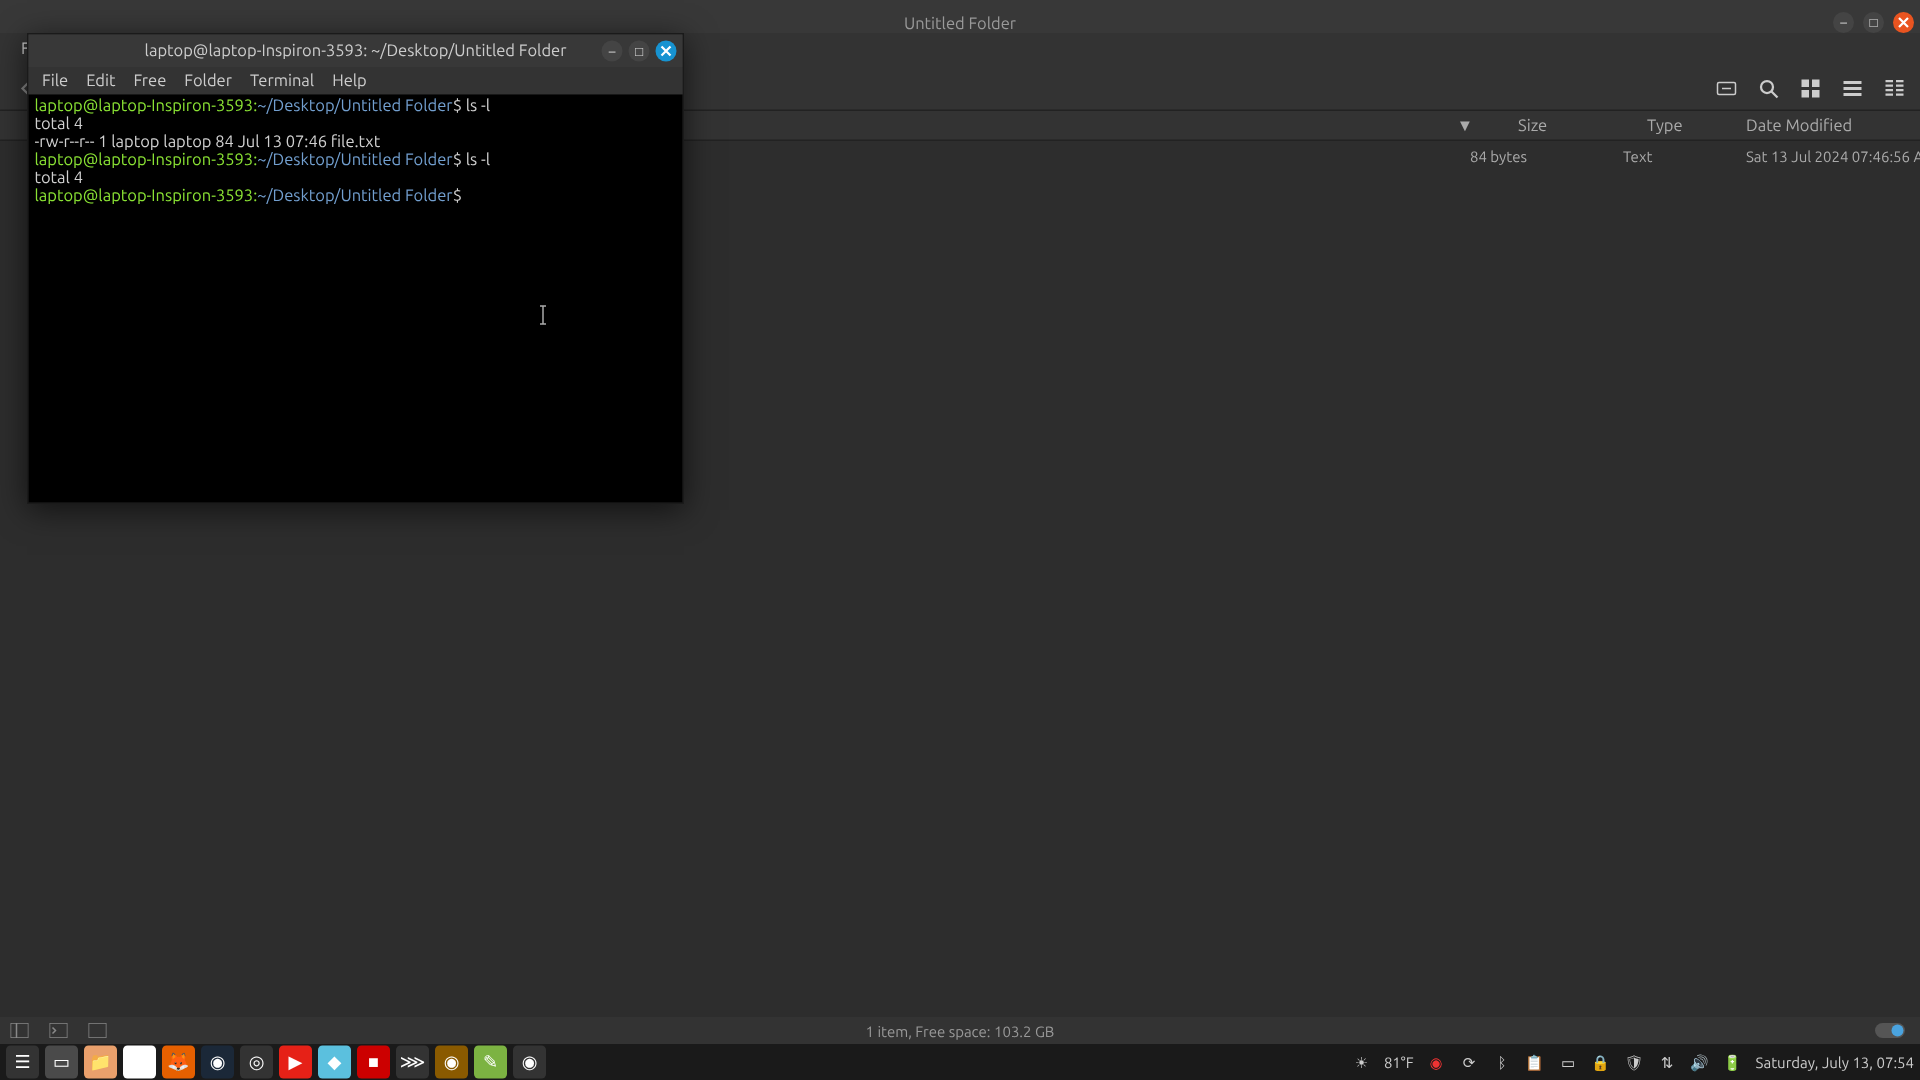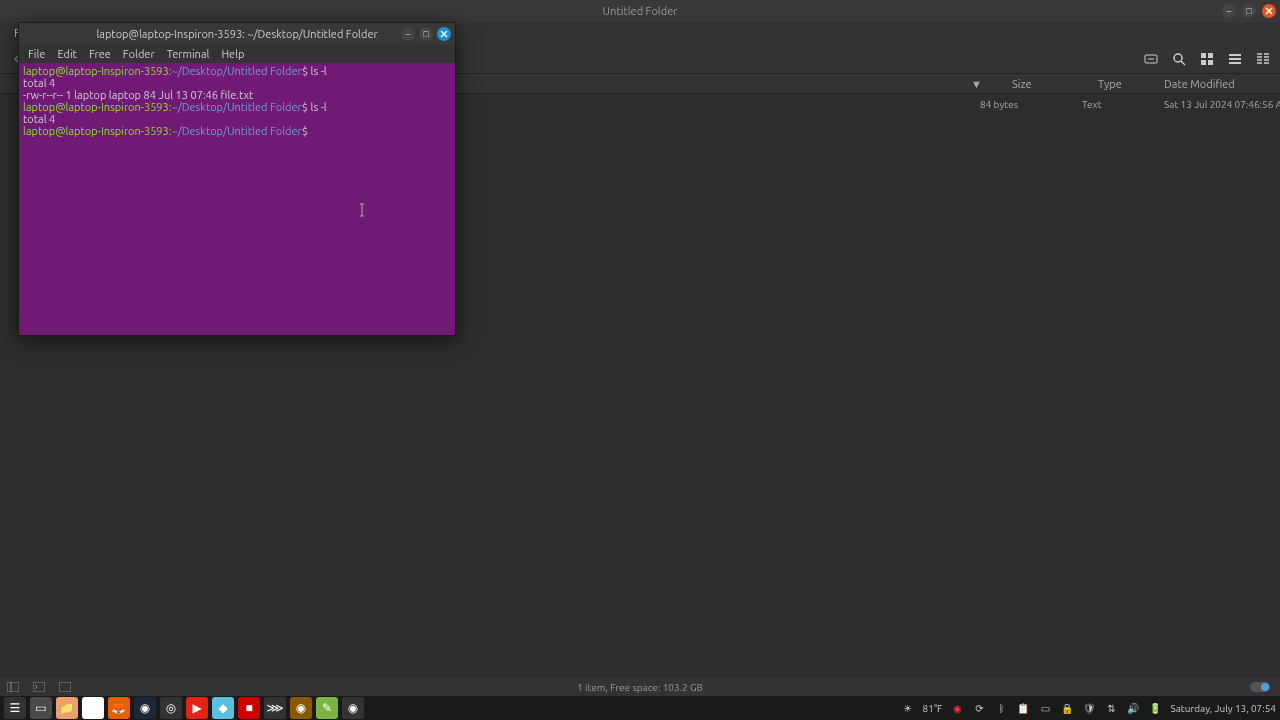--- a/index.html
+++ b/index.html
@@ -16,21 +16,21 @@
   font-size: 12px;
   position: relative;
   overflow: hidden;
 }
 
 
 .fm-titlebar {
   height: 22px;
   background: #383838;
   display: flex;
-  align-items: center;
+  align-items: flex-end;
   justify-content: center;
   position: relative;
 }
 .fm-titlebar .title {
   color: #999;
   font-size: 11px;
 }
 .fm-titlebar .controls {
   position: absolute;
   right: 4px;
@@ -234,21 +234,21 @@
   padding: 0 4px;
   gap: 2px;
 }
 .term-menubar .item {
   padding: 1px 5px;
   color: #ccc;
   font-size: 11px;
 }
 .term-body {
   flex: 1;
-  background: #701a75;
+  background: #000000;
   padding: 2px 4px;
   font-family: "Ubuntu Mono", "Consolas", monospace;
   font-size: 11px;
   line-height: 12px;
   color: #d0d0d0;
   position: relative;
   overflow: hidden;
 }
 .term-body .line { white-space: pre; }
 .p-user { color: #8ae234; }

